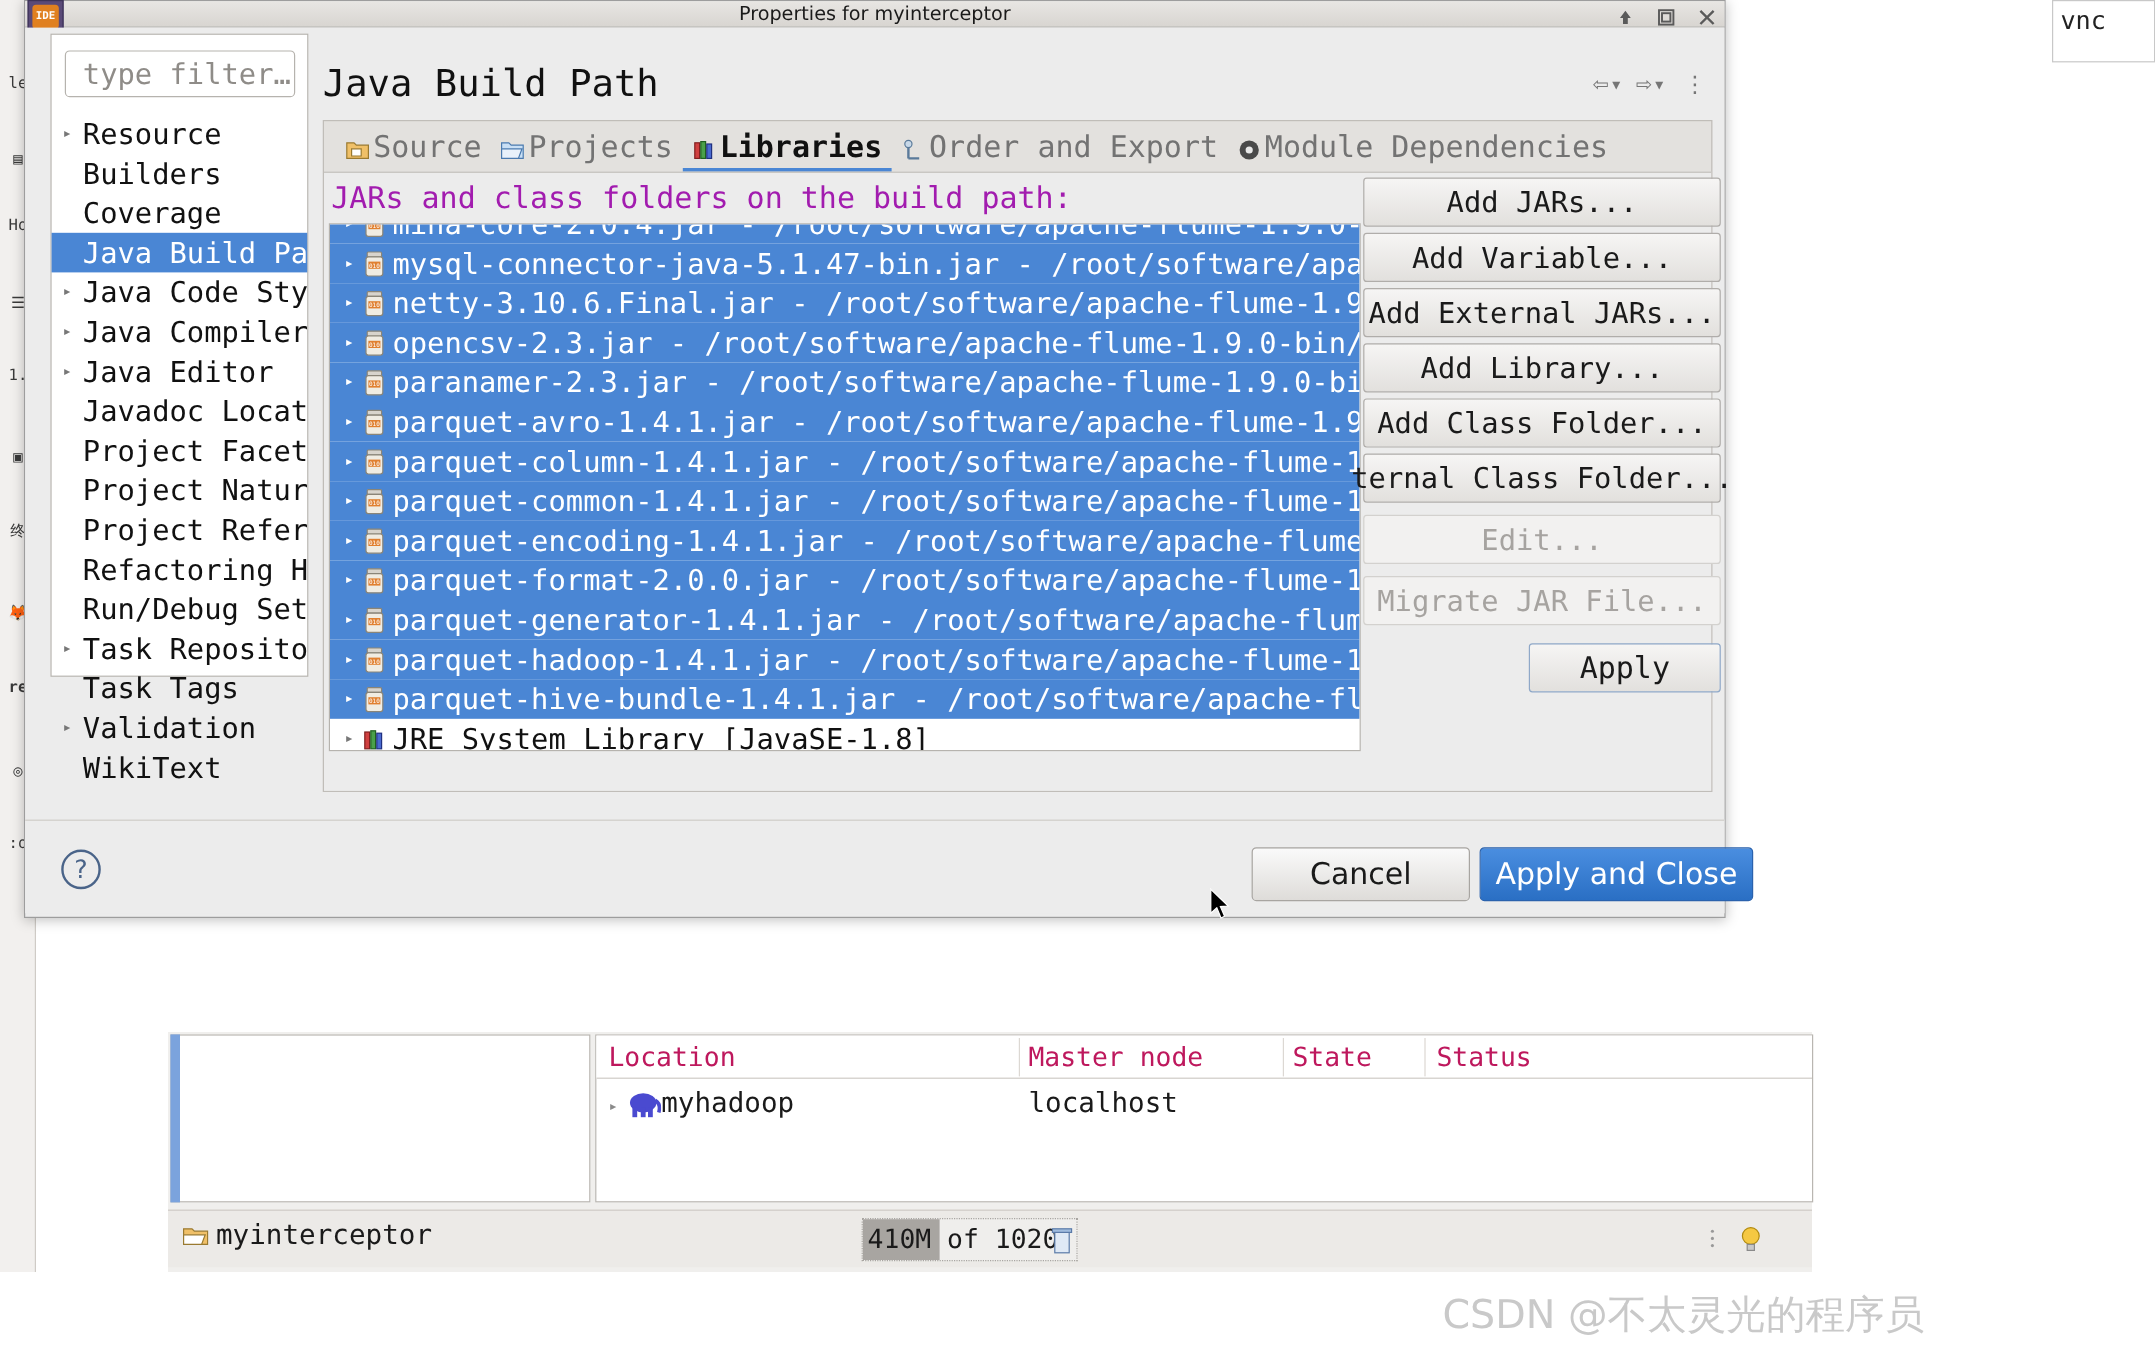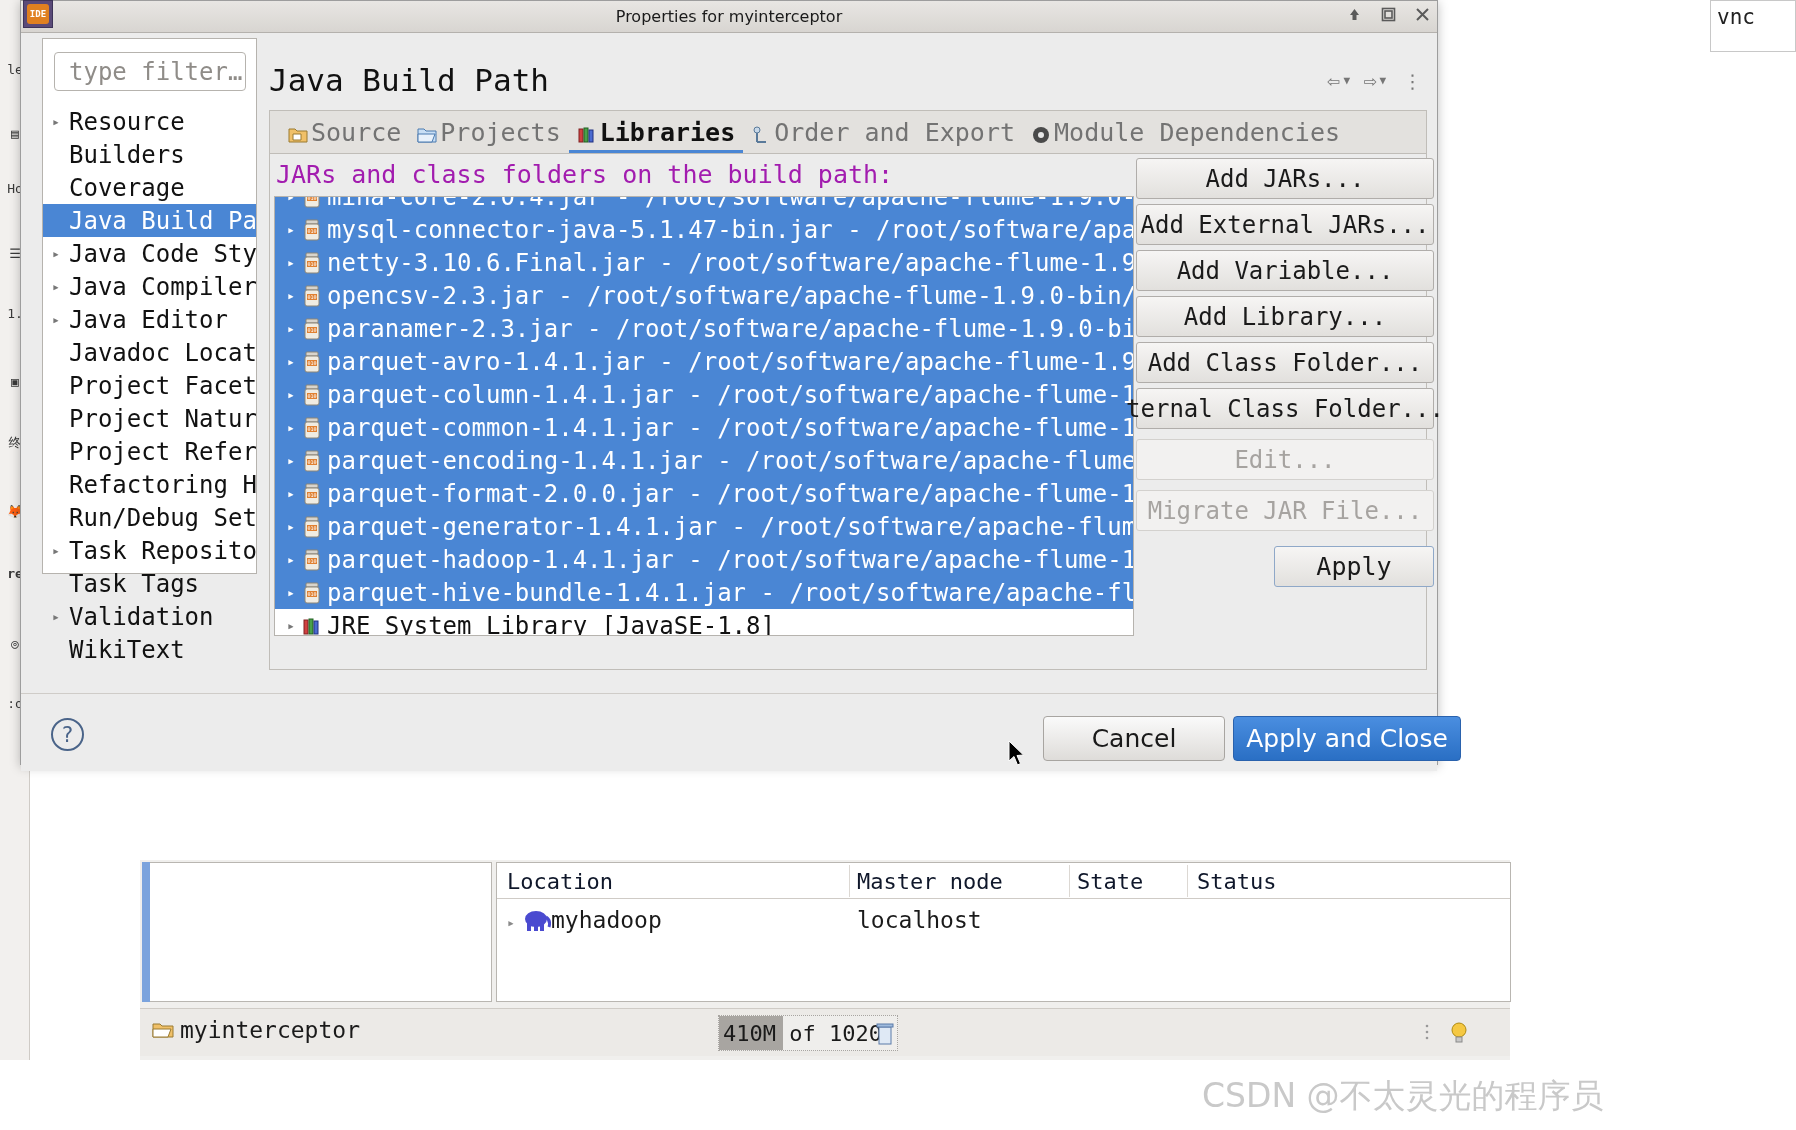--- a/index.html
+++ b/index.html
@@ -47,21 +47,21 @@
   }
   .ide-table {
     position:absolute; left:496px; top:862px; width:1015px; height:140px;
     background:#ffffff; border:1px solid #b9b6b1;
   }
   .ide-table-head {
     position:absolute; left:0; top:0; height:36px; width:100%;
     border-bottom:1px solid #cfcbc6; background:#ffffff;
   }
   .ide-th {
-    position:absolute; top:6px; font-size:22px; color:#0f172a;
+    position:absolute; top:6px; font-size:22px; color:#be185d;
     font-family:"DejaVu Sans Mono", monospace; white-space:nowrap;text-align:right;
   }
   .ide-th-div { position:absolute; top:2px; width:1px; height:32px; background:#dcd8d3; }
   .ide-row-arrow {
     position:absolute; left:10px; top:52px; font-size:13px; color:#8a8a8a;
   }
   .elephant {
     position:absolute; left:24px; top:44px; width:30px; height:26px;
   }
   .ide-cell { position:absolute; font-size:23px; color:#1a1a1a; white-space:nowrap;
@@ -105,21 +105,21 @@
   }
 
   
   .dialog {
     position:absolute; left:20px; top:0; width:1418px; height:765px;
     background:#ececec;
     border:1px solid #9d9d9d;
     box-shadow:0 2px 10px rgba(0,0,0,.25);
   }
   .titlebar {
-    position:relative; height:32px;
+    position:relative; height:22px;
     background:linear-gradient(to bottom,#e8e6e3 0%,#d8d5d1 100%);
     border-bottom:1px solid #b4b1ad;
     display:flex; align-items:center; justify-content:center;
   }
   .title-text {
     font-family:"DejaVu Sans", "Liberation Sans", sans-serif;
     font-size:16px; font-weight:normal; color:#1a1a1a; letter-spacing:0px;
   }
   .app-icon {
     position:absolute; left:2px; top:-1px; width:30px; height:28px;
@@ -673,22 +673,22 @@
                       <rect x="3" y="6" width="4" height="14" fill="#d04040" stroke="#802020"></rect>
                       <rect x="8" y="5" width="4" height="15" fill="#4aa04a" stroke="#206020"></rect>
                       <rect x="13" y="7" width="4" height="13" fill="#4a6ad0" stroke="#203080"></rect>
                     </svg></span>
                   <span>JRE System Library [JavaSE-1.8]</span>
                 </div>
               </div>
 
             <div class="btncol" id="btncol">
                 <div class="btn">Add JARs...</div>
+                <div class="btn">Add Variable...</div>
                 <div class="btn">Add External JARs...</div>
-                <div class="btn">Add Variable...</div>
                 <div class="btn">Add Library...</div>
                 <div class="btn">Add Class Folder...</div>
                 <div class="btn">ternal Class Folder...</div>
                 <div class="btn disabled gap">Edit...</div>
                 <div class="btn disabled gap">Migrate JAR File...</div>
               </div>
 
             <div class="apply-wrap">
               <div class="btn-apply">Apply</div>
             </div>

